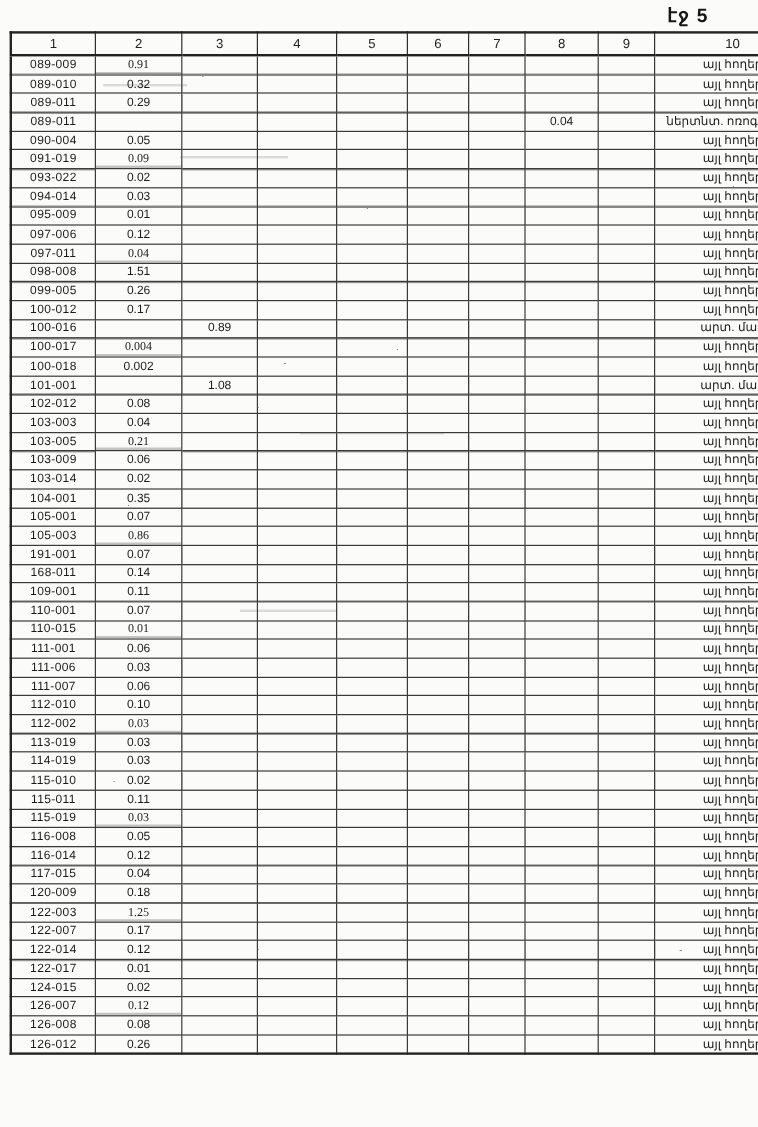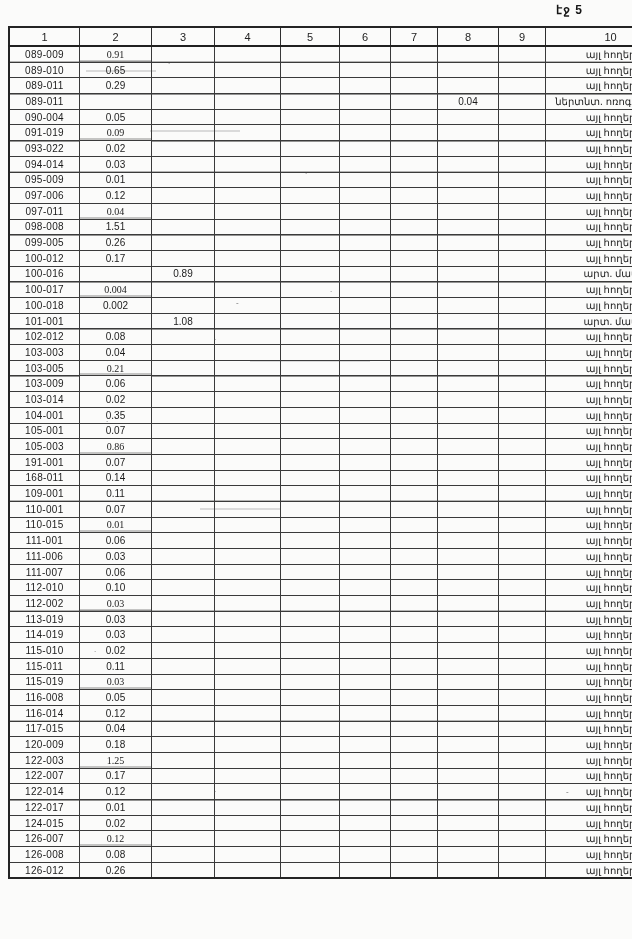--- a/index.html
+++ b/index.html
@@ -15,21 +15,21 @@
   .page {
     position: relative;
     width: 632px;
     height: 939px;
     color: #1c1c1c;
   }
   .page-label {
     position: absolute;
     top: 3px;
     left: 556px;
-    font-size: 12px;
+    font-size: 16px;
     font-weight: bold;
     letter-spacing: 1px;
     color: #161616;
   }
   table.grid {
     position: absolute;
     top: 26px;
     left: 8px;
     width: 616px;
     border-collapse: collapse;
@@ -118,21 +118,21 @@
           <td class="col4"></td>
           <td class="col5"></td>
           <td class="col6"></td>
           <td class="col7"></td>
           <td class="col8"></td>
           <td class="col9"></td>
           <td class="col10">այլ հողեր</td>
         </tr>
         <tr>
           <td class="col1">089-010</td>
-          <td class="col2">0.65</td>
+          <td class="col2">0.32</td>
           <td class="col3"></td>
           <td class="col4"></td>
           <td class="col5"></td>
           <td class="col6"></td>
           <td class="col7"></td>
           <td class="col8"></td>
           <td class="col9"></td>
           <td class="col10">այլ հողեր</td>
         </tr>
         <tr>

